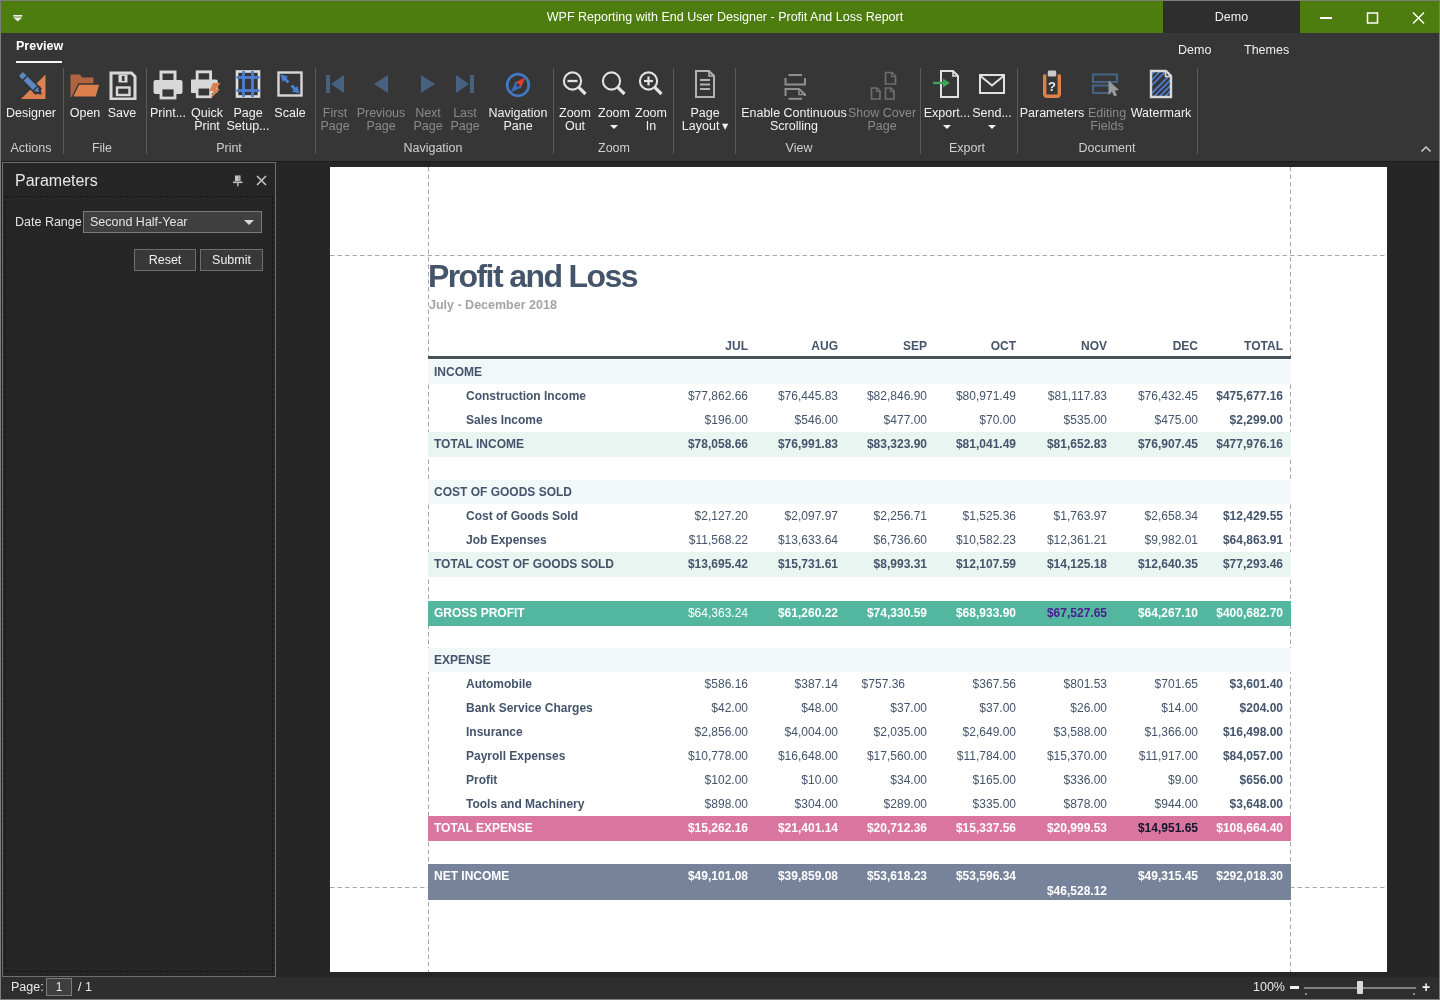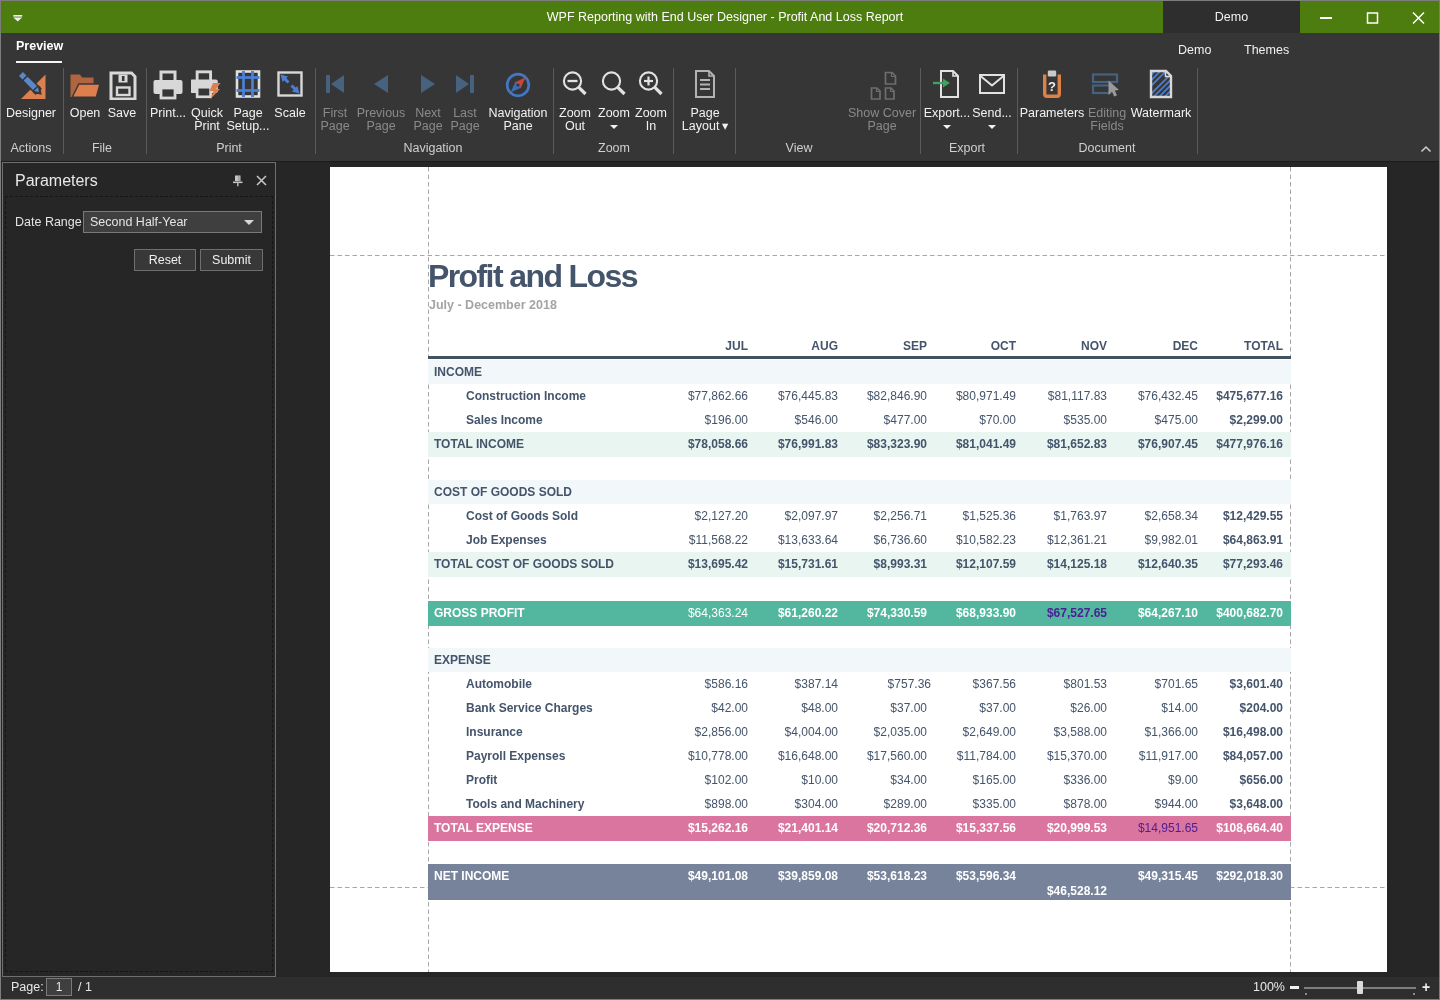--- a/index.html
+++ b/index.html
@@ -227,20 +227,30 @@
 <path d="M20 3 V8 H25" fill="none" stroke="#b2b2b2" stroke-width="1.6"></path>
 <g stroke="#b2b2b2" stroke-width="2">
             <line x1="11" y1="12" x2="21" y2="12"></line>
 <line x1="11" y1="16.5" x2="21" y2="16.5"></line>
             <line x1="11" y1="21" x2="21" y2="21"></line>
           </g>
 </svg>
         <span class="lbl">Page<br>Layout ▾</span>
       </div>
     <div class="rsep" style="left:734px;"></div>
+    <div class="rbtn" style="left:732px; width:122px;">
+        <svg class="ic" width="32" height="32" viewBox="0 0 32 32">
+<line x1="10.5" y1="7" x2="24" y2="7" stroke="#8f8f8f" stroke-width="2"></line>
+<path d="M7.5 10 V16.5 H27 V10" fill="none" stroke="#8f8f8f" stroke-width="2"></path>
+<path d="M7.5 28 V21 H21 L27 26.5 V28" fill="none" stroke="#8f8f8f" stroke-width="2"></path>
+<path d="M21 21 V26.5 H27" fill="none" stroke="#8f8f8f" stroke-width="1.5"></path>
+<line x1="10.5" y1="30.8" x2="24" y2="30.8" stroke="#8f8f8f" stroke-width="2"></line>
+</svg>
+        <span class="lbl">Enable Continuous<br>Scrolling</span>
+      </div>
     <div class="rbtn dis" style="left:842px; width:78px;">
         <svg class="ic" width="32" height="32" viewBox="0 0 32 32">
 <path d="M19.5 4.5 H26 L29.5 8 V16 H19.5 Z" fill="none" stroke="#6e6e6e" stroke-width="1.7"></path>
 <path d="M25.5 4.5 V8.5 H29.5" fill="none" stroke="#6e6e6e" stroke-width="1.2"></path>
 <path d="M5.5 20 H11 L14 23 V31 H5.5 Z" fill="none" stroke="#6e6e6e" stroke-width="1.7"></path>
 <path d="M10.5 20 V23.5 H14" fill="none" stroke="#6e6e6e" stroke-width="1.2"></path>
 <path d="M19.5 20 H25 L28 23 V31 H19.5 Z" fill="none" stroke="#6e6e6e" stroke-width="1.7"></path>
 <path d="M24.5 20 V23.5 H28" fill="none" stroke="#6e6e6e" stroke-width="1.2"></path>
 </svg>
         <span class="lbl">Show Cover<br>Page</span>
@@ -426,21 +436,21 @@
             <span class="c" style="left:650px; width:120px; font-weight:bold;color:#ffffff;">$64,267.10</span>
             <span class="c" style="left:735px; width:120px; font-weight:bold;color:#ffffff;">$400,682.70</span>
           </div>
       <div class="trow sec" style="top:481px;">
             <span class="l">EXPENSE</span>
           </div>
       <div class="trow" style="top:505px;">
             <span class="l2">Automobile</span>
             <span class="c" style="left:200px; width:120px; ">$586.16</span>
             <span class="c" style="left:290px; width:120px; ">$387.14</span>
-            <span class="c" style="left:383px; width:120px; ">$757.36</span>
+            <span class="c" style="left:357px; width:120px; ">$757.36</span>
             <span class="c" style="left:468px; width:120px; ">$367.56</span>
             <span class="c" style="left:559px; width:120px; ">$801.53</span>
             <span class="c" style="left:650px; width:120px; ">$701.65</span>
             <span class="c" style="left:735px; width:120px; font-weight:bold;">$3,601.40</span>
           </div>
       <div class="trow" style="top:529px;">
             <span class="l2">Bank Service Charges</span>
             <span class="c" style="left:200px; width:120px; ">$42.00</span>
             <span class="c" style="left:290px; width:120px; ">$48.00</span>
             <span class="c" style="left:379px; width:120px; ">$37.00</span>
@@ -489,21 +499,21 @@
             <span class="c" style="left:650px; width:120px; ">$944.00</span>
             <span class="c" style="left:735px; width:120px; font-weight:bold;">$3,648.00</span>
           </div>
       <div class="trow" style="top:649px; height:25px; background:#d9759e;padding-left:8px;">
             <span class="l" style="color:#ffffff;">TOTAL EXPENSE</span>
             <span class="c" style="left:200px; width:120px; font-weight:bold;color:#ffffff;">$15,262.16</span>
             <span class="c" style="left:290px; width:120px; font-weight:bold;color:#ffffff;">$21,401.14</span>
             <span class="c" style="left:379px; width:120px; font-weight:bold;color:#ffffff;">$20,712.36</span>
             <span class="c" style="left:468px; width:120px; font-weight:bold;color:#ffffff;">$15,337.56</span>
             <span class="c" style="left:559px; width:120px; font-weight:bold;color:#ffffff;">$20,999.53</span>
-            <span class="c" style="left:650px; width:120px; font-weight:normal;color:#4c1d95;">$14,951.65</span>
+            <span class="c" style="left:650px; width:120px; font-weight:bold;color:#0f172a;">$14,951.65</span>
             <span class="c" style="left:735px; width:120px; font-weight:bold;color:#ffffff;">$108,664.40</span>
           </div>
       <div class="trow" style="top:697px; height:36px; background:#77839b;">
             <span class="l" style="color:#ffffff;">NET INCOME</span>
             <span class="c" style="left:200px; width:120px; font-weight:bold;color:#ffffff;">$49,101.08</span>
             <span class="c" style="left:290px; width:120px; font-weight:bold;color:#ffffff;">$39,859.08</span>
             <span class="c" style="left:379px; width:120px; font-weight:bold;color:#ffffff;">$53,618.23</span>
             <span class="c" style="left:468px; width:120px; font-weight:bold;color:#ffffff;">$53,596.34</span>
             <span class="c" style="left:559px; width:120px; font-weight:bold;color:#ffffff;margin-top:15px;">$46,528.12</span>
             <span class="c" style="left:650px; width:120px; font-weight:bold;color:#ffffff;">$49,315.45</span>

